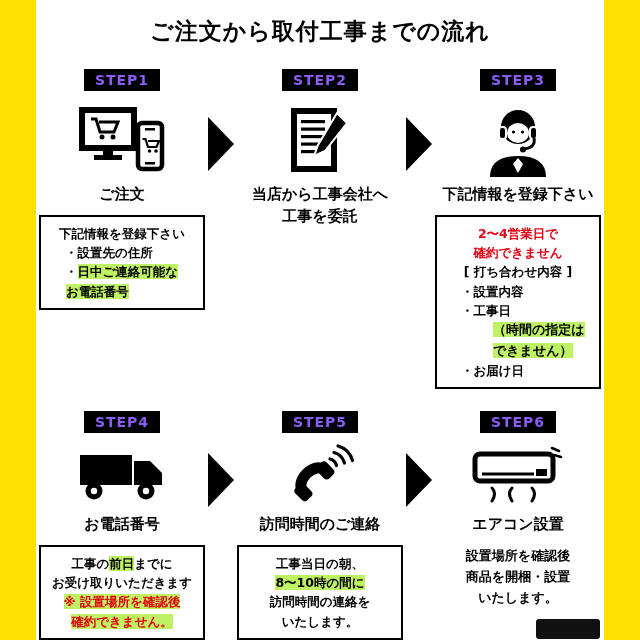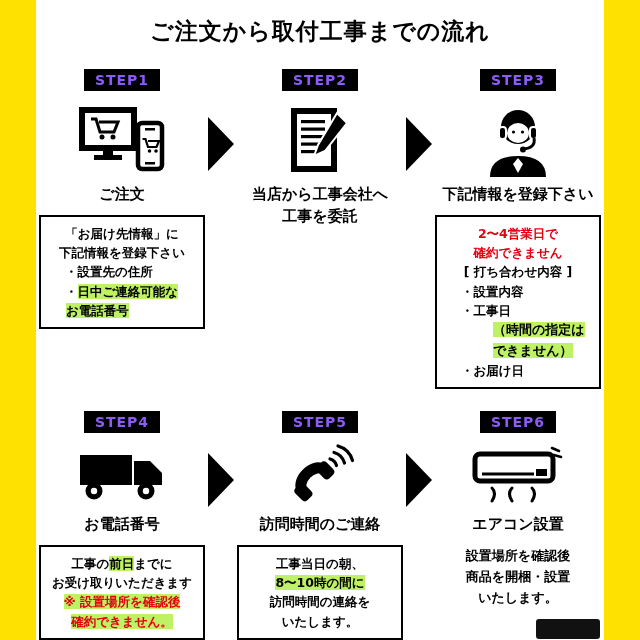--- a/index.html
+++ b/index.html
@@ -67,21 +67,20 @@
           <g stroke="#000" stroke-width="2.2" fill="none">
             <path d="M63.5,32 h3 l2.5,8 h8.5 l2.5,-6 h-11"></path>
           </g>
           <circle cx="70.5" cy="44" r="1.8" fill="#000"></circle>
           <circle cx="77" cy="44" r="1.8" fill="#000"></circle>
           <rect x="66" y="55" width="10" height="2.5" fill="#000"></rect>
         </svg>
       </div>
       <div class="label">ご注文</div>
       <div class="note">
-        <div class="center">「お届け先情報」に</div>
         <div class="center">下記情報を登録下さい</div>
         <div class="bullet"><span>・</span><span>設置先の住所</span></div>
         <div class="bullet"><span>・</span><span class="hl">日中ご連絡可能な</span></div>
         <div class="indent"><span class="hl">お電話番号</span></div>
       </div>
     </div>
 
     <div class="arrow-wrap">
         <div class="arrow"></div>
       </div>

